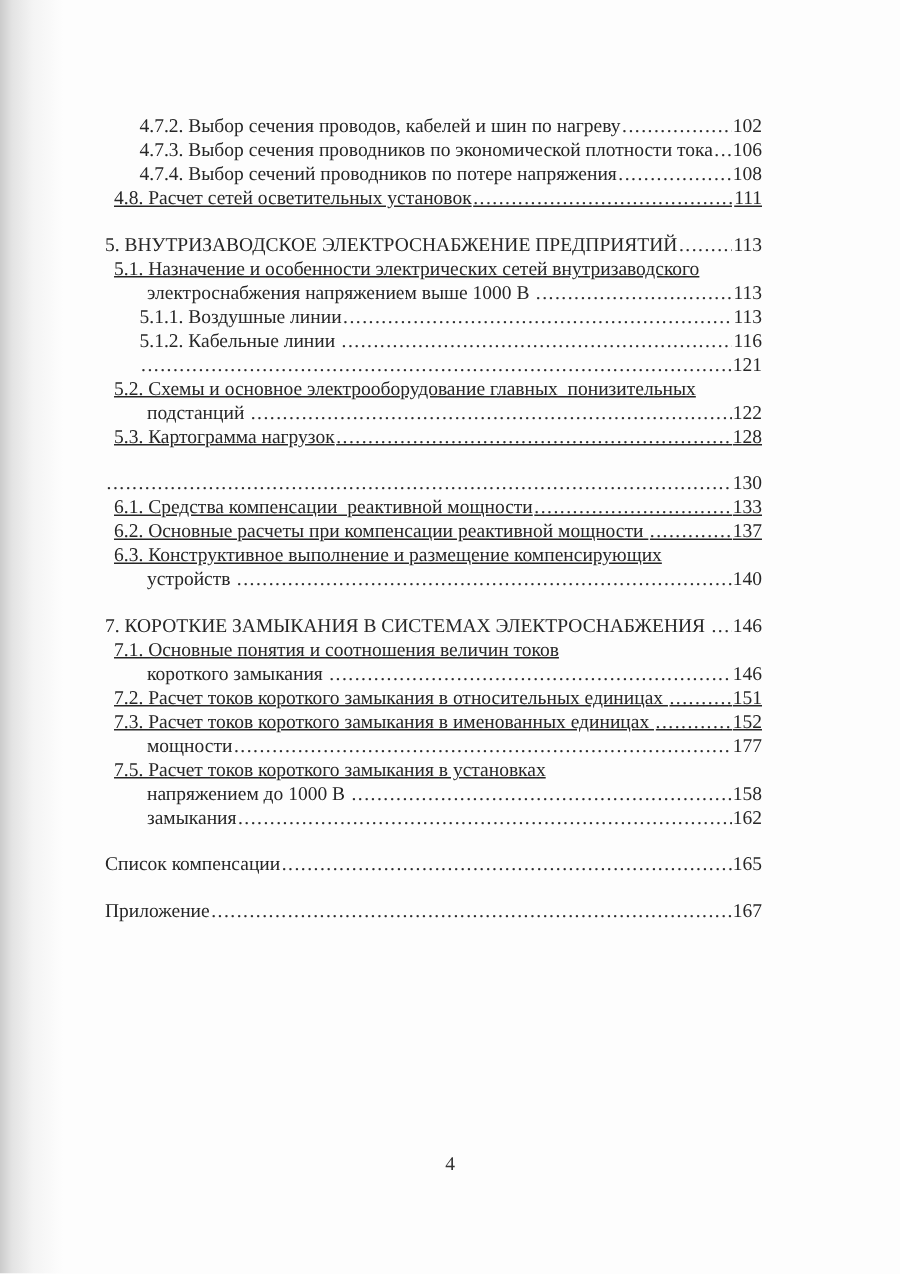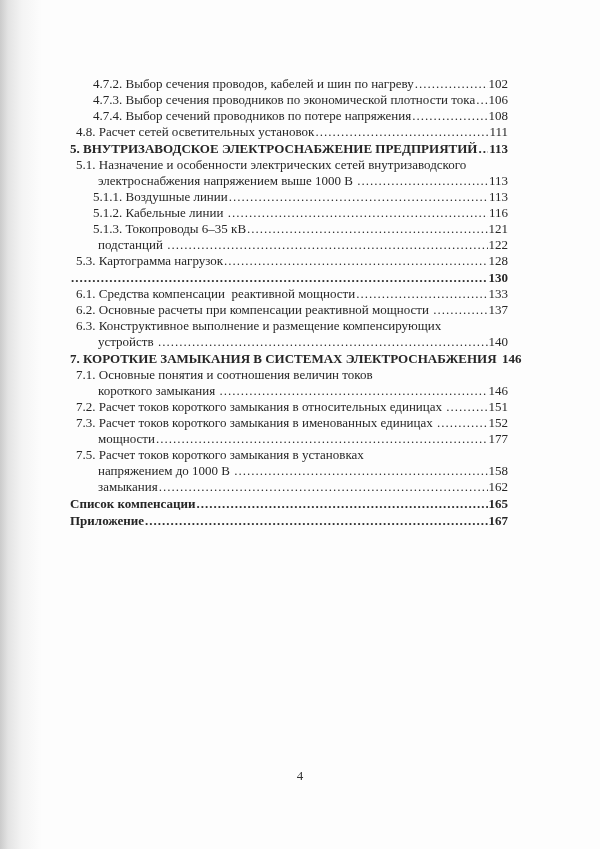--- a/index.html
+++ b/index.html
@@ -19,24 +19,24 @@
     font-size:13px;line-height:16px;
   }
   .row{display:flex;align-items:baseline;}
   .row .t{white-space:pre;flex:0 0 auto;}
   .row .dots{
     flex:1 1 0;min-width:0;overflow:hidden;white-space:nowrap;
     letter-spacing:1px;margin:0 1px;color:#2e2e2e;
   }
   .row .pg{flex:0 0 auto;}
   .lvl0{padding-left:0;}
-  .lvl1{padding-left:6px;}
+  .lvl1{padding-left:6px;text-decoration:underline;}
   .lvl2{padding-left:23px;}
   .cont{padding-left:28px;}
-  .gap{margin-top:1px;font-weight:bold;}
+  .gap{margin-top:15px;}
   .pageno{
     position:absolute;top:768px;left:0;width:600px;text-align:center;
     font-size:13px;color:#333;
   }
   .watermark{
     position:absolute;left:36px;top:818px;
     font-family:"Liberation Sans","DejaVu Sans",sans-serif;
     font-size:17px;color:#b9b9b9;letter-spacing:0.5px;margin-top:29px;
   }
 </style>
@@ -83,23 +83,25 @@
       <span class="t">5.1.1. Воздушные линии</span>
       <span class="dots">........................................................................................................................................................................................................</span>
       <span class="pg">113</span>
     </div>
     <div class="row lvl2">
       <span class="t">5.1.2. Кабельные линии </span>
       <span class="dots">........................................................................................................................................................................................................</span>
       <span class="pg">116</span>
     </div>
     <div class="row lvl2">
-      <span class="t">5.1.3. Токопроводы 6–35 кВ</span>
       <span class="dots">........................................................................................................................................................................................................</span>
       <span class="pg">121</span>
+    </div>
+    <div class="row lvl1">
+      <span class="t">5.2. Схемы и основное электрооборудование главных  понизительных</span>
     </div>
     <div class="row cont">
       <span class="t">подстанций </span>
       <span class="dots">........................................................................................................................................................................................................</span>
       <span class="pg">122</span>
     </div>
     <div class="row lvl1">
       <span class="t">5.3. Картограмма нагрузок</span>
       <span class="dots">........................................................................................................................................................................................................</span>
       <span class="pg">128</span>

